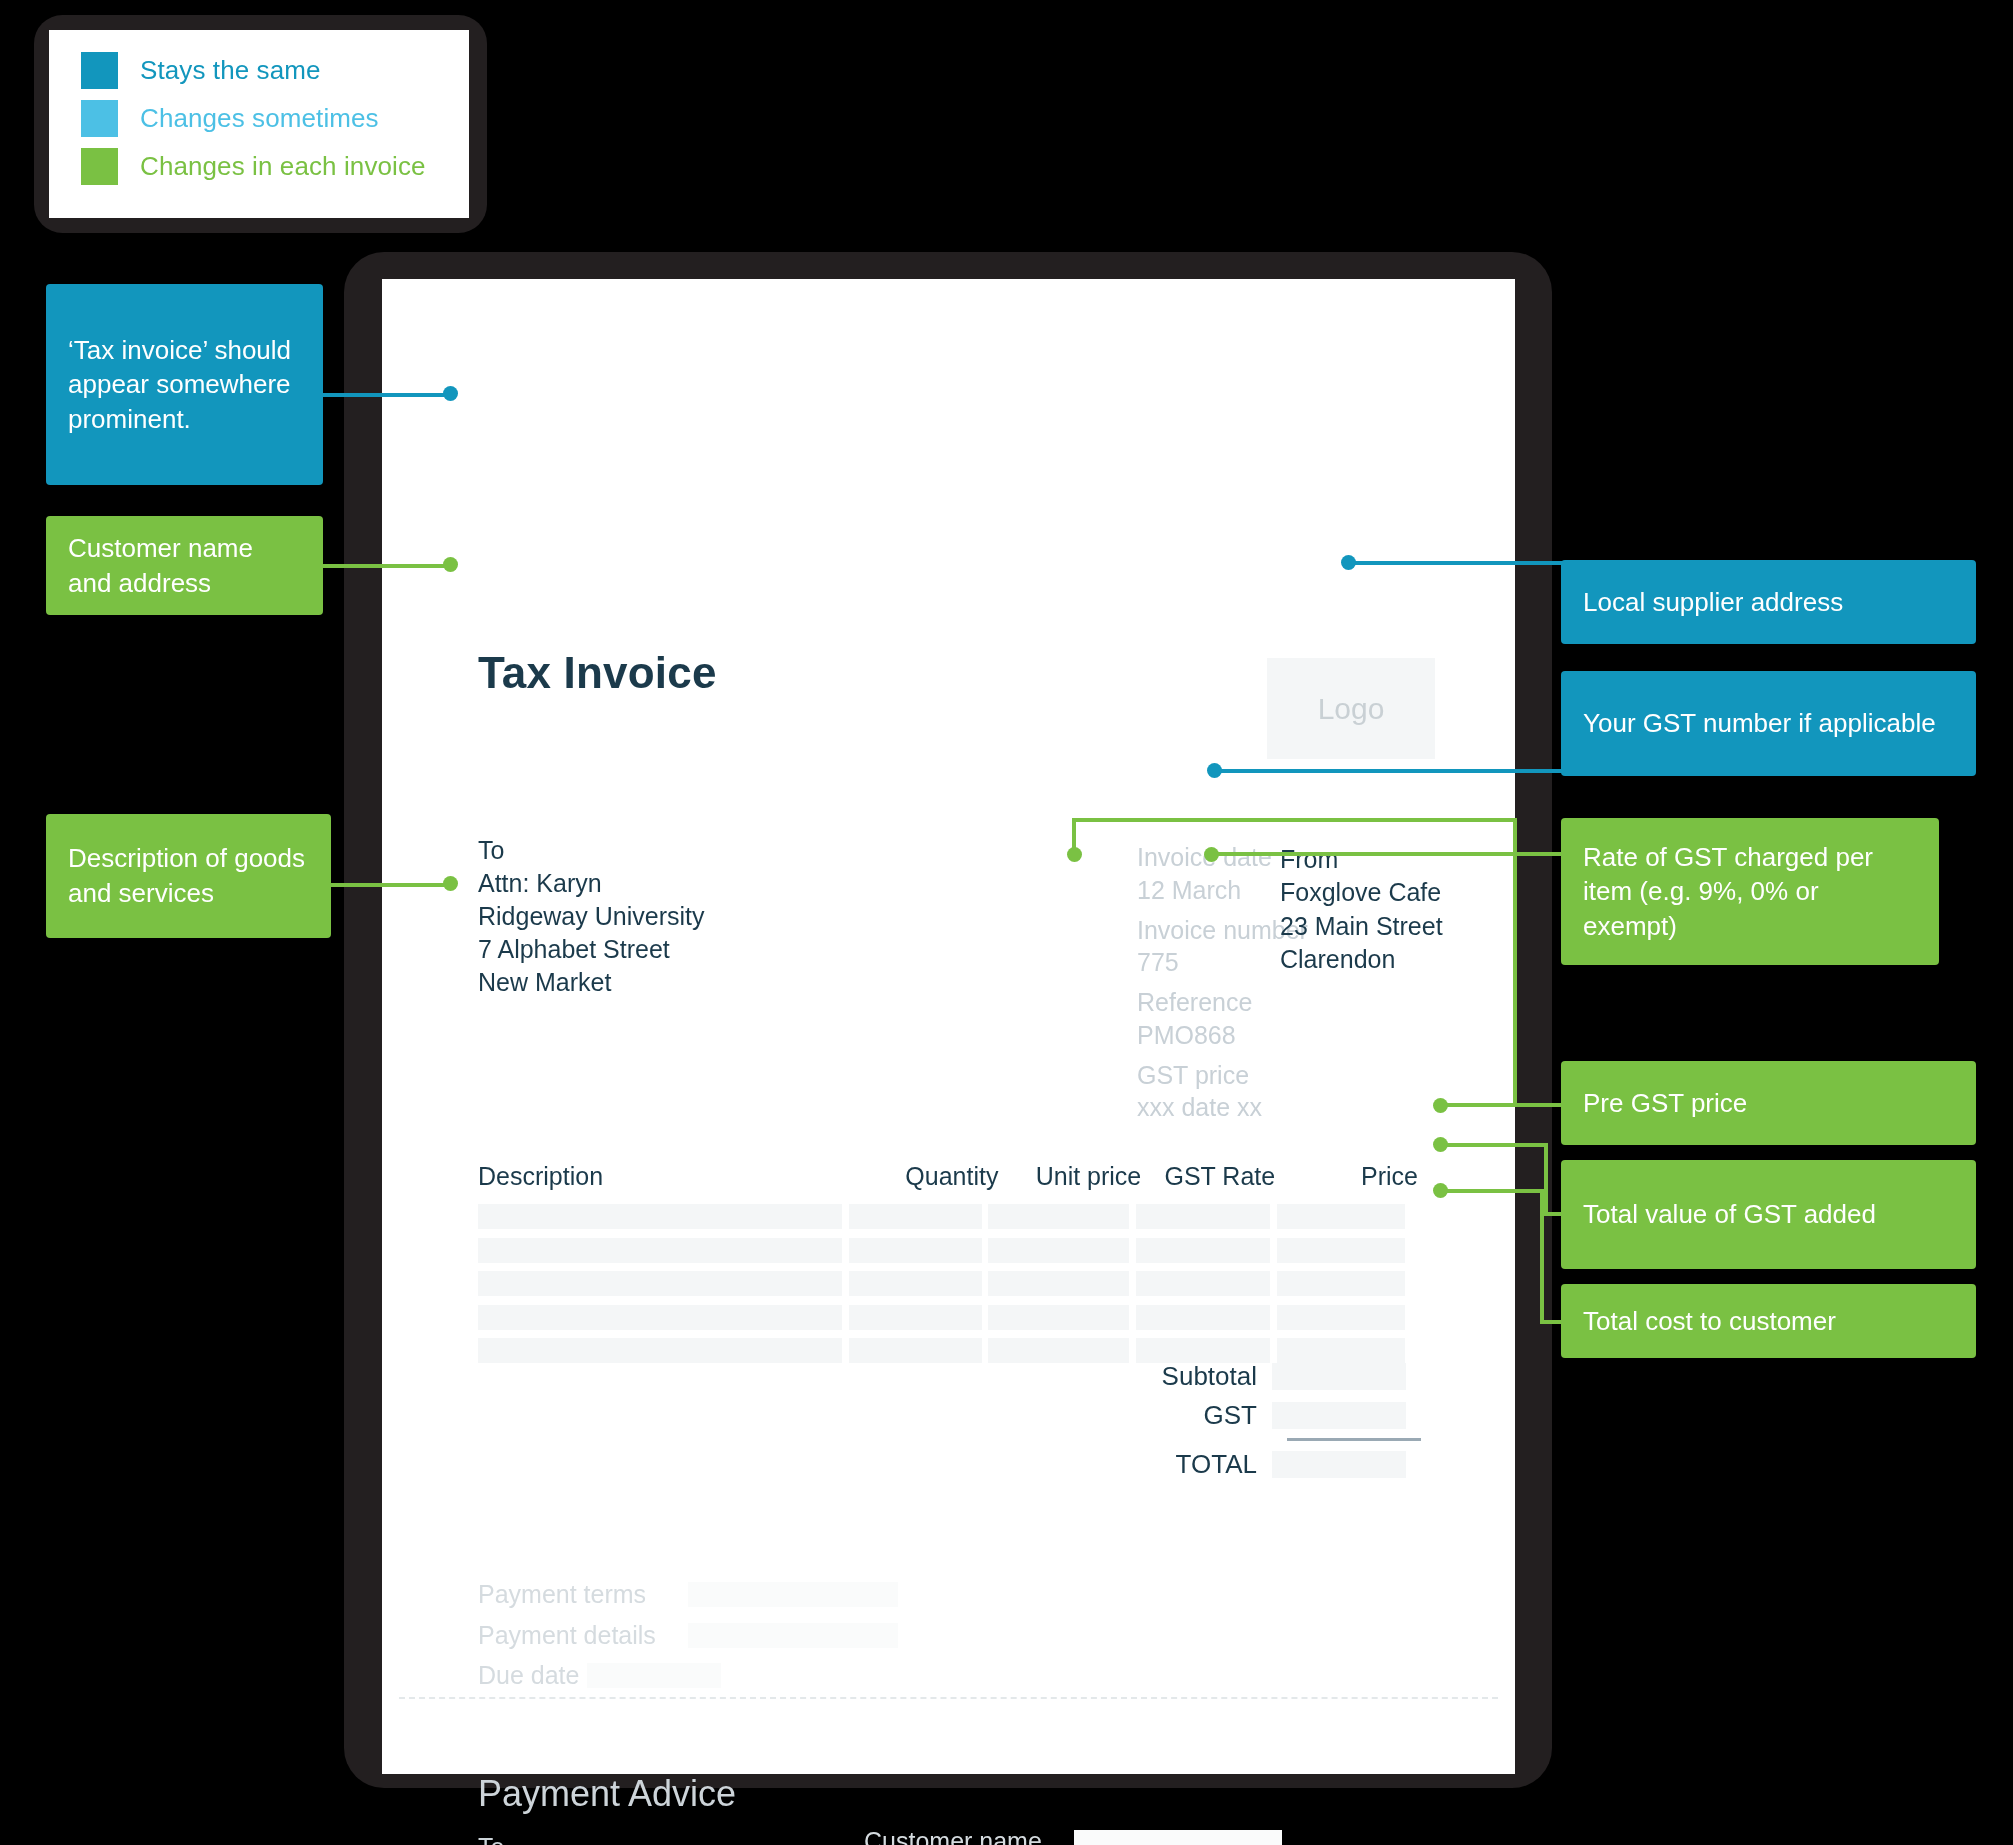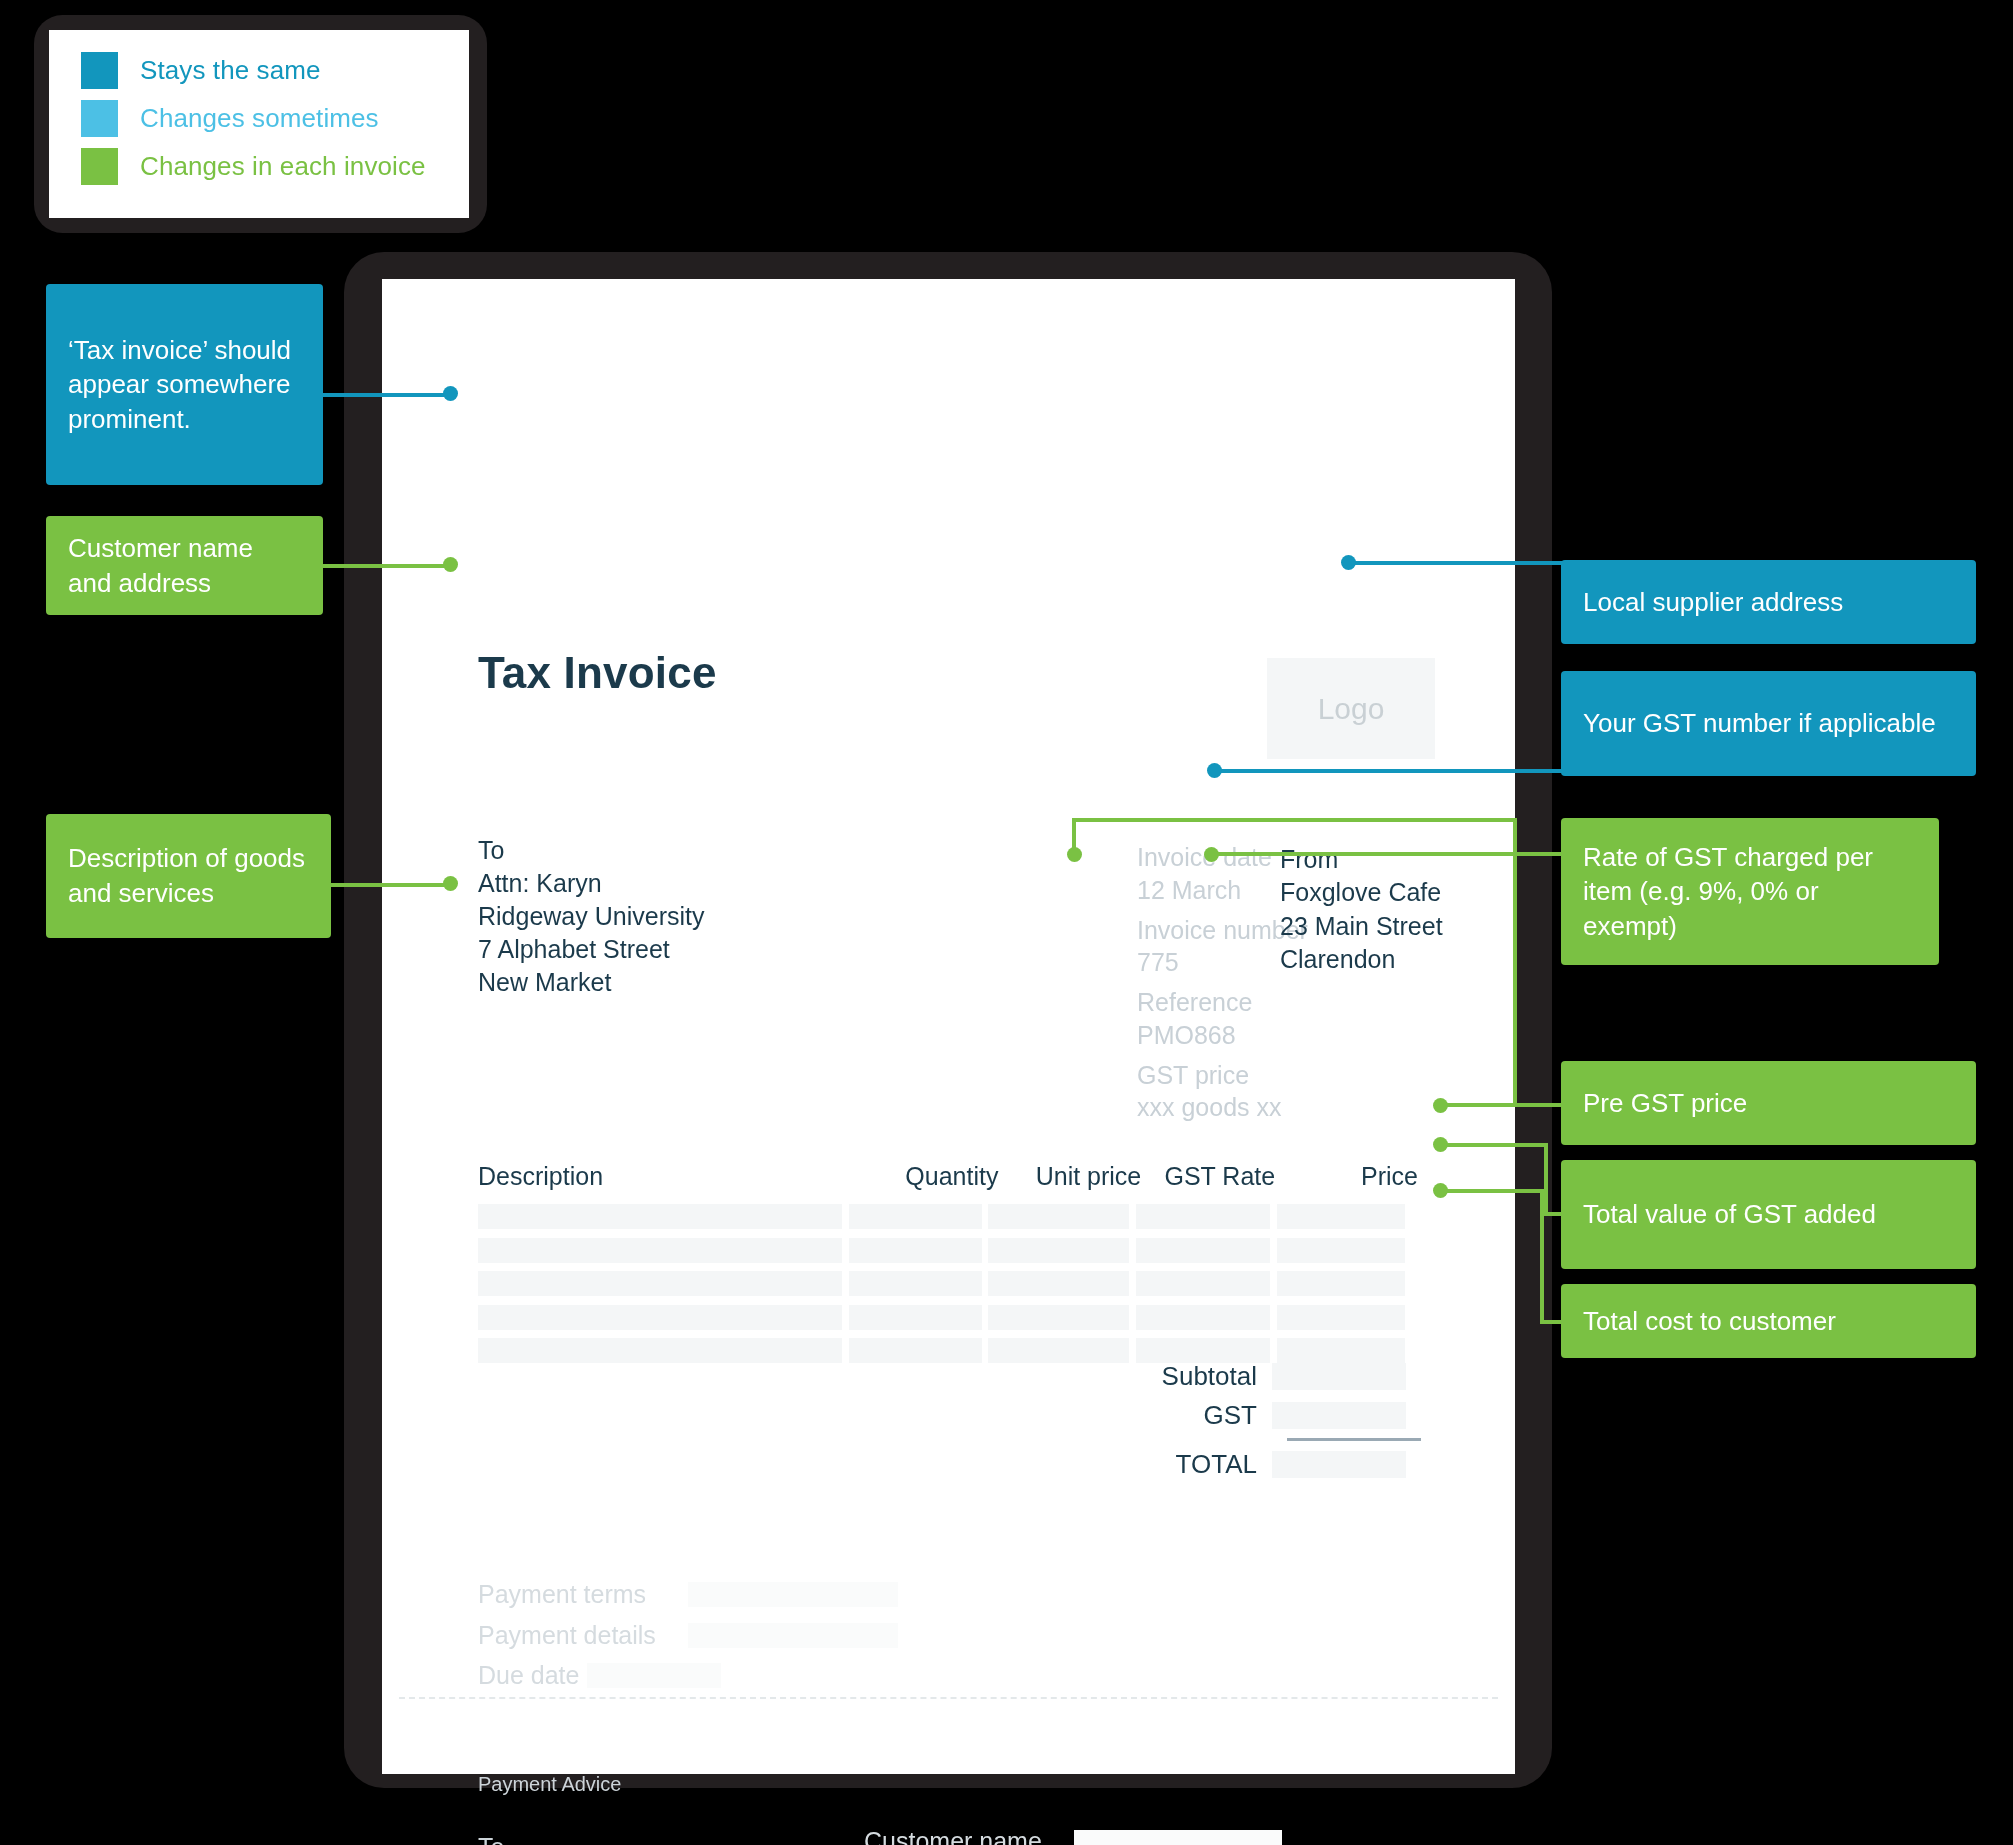--- a/index.html
+++ b/index.html
@@ -117,21 +117,21 @@
   .terms { position: absolute; left: 96px; top: 1301px; font-size: 25px; color: #d5dbdf; }
   .terms-row { display: flex; align-items: center; margin-bottom: 11.7px; }
   .terms-label { width: 210px; }
   .terms-fill { height: 25px; background: #fafbfb; }
 
   .divider {
     position: absolute; left: 17px; top: 1418px; width: 1099px; height: 0;
     border-top: 2.5px dashed #e3e8ea;
   }
 
-  .advice-title { position: absolute; left: 96px; top: 1494px; font-size: 20px; color:#cdd4d9; }
+  .advice-title { position: absolute; left: 96px; top: 1494px; font-size: 36px; color:#cdd4d9; }
   .advice-to { position: absolute; left: 96px; top: 1552px; font-size: 25px; line-height: 1.33; color:#cdd4d9; }
   .advice-fields { position: absolute; left: 482px; top: 1548px; font-size: 25px; color:#d5dbdf; }
   .af-row { display: flex; align-items: center; margin-bottom: 10px; }
   .af-label { width: 210px; }
   .af-fill { width: 208px; height: 23.5px; background: #fafbfb; }
 </style>
 </head>
 <body>
 
 <div id="stage">
@@ -177,21 +177,21 @@
       <div class="pair">
         <div>Invoice number</div>
         <div>775</div>
       </div>
       <div class="pair">
         <div>Reference</div>
         <div>PMO868</div>
       </div>
       <div class="pair">
         <div>GST price</div>
-        <div>xxx goods xx</div>
+        <div>xxx date xx</div>
       </div>
     </div>
 
     <div class="from">
       <div>From</div>
       <div>Foxglove Cafe</div>
       <div>23 Main Street</div>
       <div>Clarendon</div>
     </div>
 

